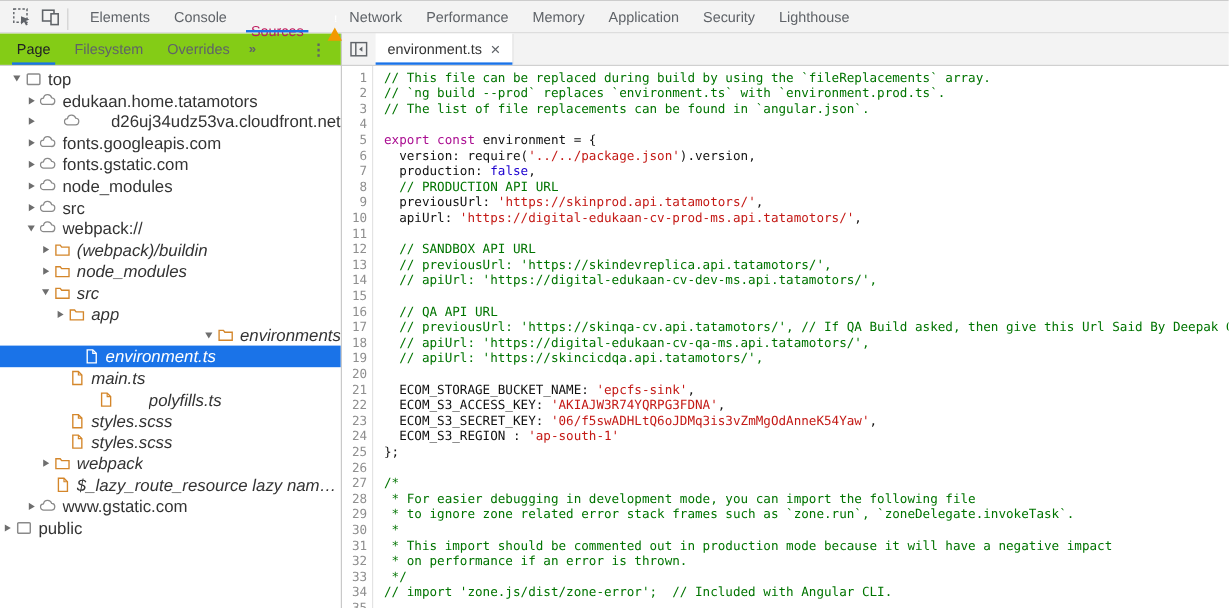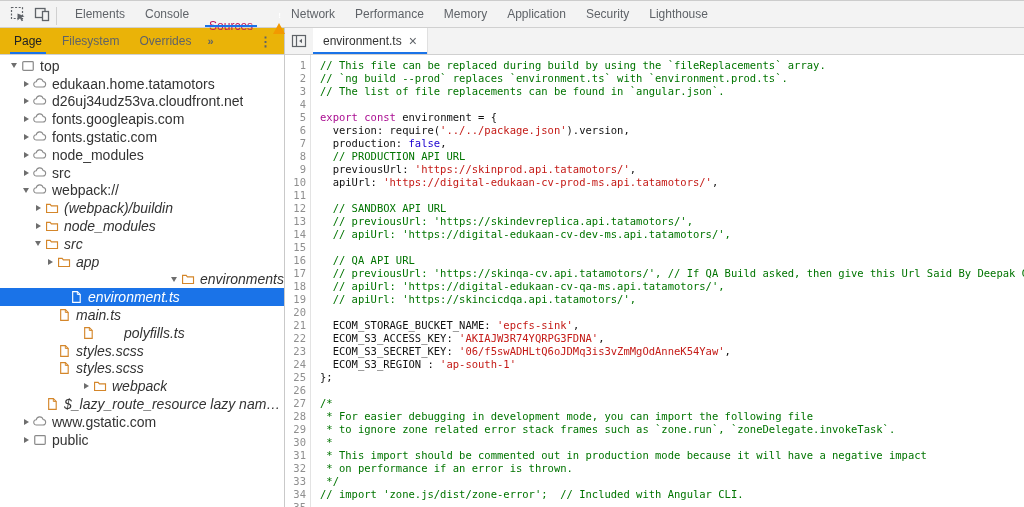--- a/index.html
+++ b/index.html
@@ -19,21 +19,21 @@
   .tool-tab.active::after { content:""; position:absolute; left:6px; right:6px; bottom:0; height:2px; background:#1a73e8; }
   .warn-wrap { position:relative; width:13px; height:11px; }
   .warn-tri { width:0; height:0; border-left:6.5px solid transparent; border-right:6.5px solid transparent;
               border-bottom:11px solid #f29900; }
   .warn-wrap i { position:absolute; left:0; right:0; top:2px; font-style:normal; font-weight:bold;
                  font-size:8px; line-height:9px; color:#fff; text-align:center; }
 
   
   .main { flex:1; display:flex; min-height:0; }
   .left { width:285px; flex:0 0 285px; border-right:1px solid #c9c9c9; display:flex; flex-direction:column; background:#fff; }
-  .navrow { height:27px; flex:0 0 27px; background:#eab308; border-bottom:1px solid #d0d0d0;
+  .navrow { height:27px; flex:0 0 27px; background:#84cc16; border-bottom:1px solid #d0d0d0;
             display:flex; align-items:stretch; padding-left:4px; }
   .nav-tab { position:relative; display:flex; align-items:center; padding:0 10px; font-size:12px; color:#5f6368; cursor:pointer; }
   .nav-tab.active { color:#202124; }
   .nav-tab.active::after { content:""; position:absolute; left:6px; right:6px; bottom:0; height:2px; background:#1a73e8; }
   .nav-more { display:flex; align-items:center; font-size:11px; letter-spacing:-1px; color:#5f6368;
               padding:0 6px; cursor:pointer; font-weight:bold; }
   .nav-menu { margin-left:auto; display:flex; align-items:center; padding:0 12px; color:#5f6368;
               font-size:13px; font-weight:bold; cursor:pointer; }
 
   
@@ -152,21 +152,21 @@
             <span class="exp">
               <span class="tri-closed"></span>
             </span>
             <span class="ticon">
               <svg width="14" height="14" viewBox="0 0 16 16">
                 <path d="M4 11.5a3 3 0 0 1-.3-6 4 4 0 0 1 7.8-.4 2.7 2.7 0 0 1-.5 6.4H4z" fill="none" stroke="#8a8a8a" stroke-width="1.2"></path>
               </svg>
             </span>
             <span class="tlabel">edukaan.home.tatamotors</span>
           </div>
-          <div class="tree-row" style="padding-left: 20px;">
+          <div class="tree-row" style="padding-left: 20px; justify-content: space-between;">
             <span class="exp">
               <span class="tri-closed"></span>
             </span>
             <span class="ticon">
               <svg width="14" height="14" viewBox="0 0 16 16">
                 <path d="M4 11.5a3 3 0 0 1-.3-6 4 4 0 0 1 7.8-.4 2.7 2.7 0 0 1-.5 6.4H4z" fill="none" stroke="#8a8a8a" stroke-width="1.2"></path>
               </svg>
             </span>
             <span class="tlabel">d26uj34udz53va.cloudfront.net</span>
           </div>
@@ -323,21 +323,21 @@
           <div class="tree-row" style="padding-left: 44px;">
             <span class="exp"></span>
             <span class="ticon">
               <svg width="14" height="14" viewBox="0 0 16 16">
                 <path d="M4.2 1.8h5.3l3.3 3.3v9.1H4.2z" fill="none" stroke="#d4862a" stroke-width="1.3"></path>
                 <path d="M9.5 1.8v3.3h3.3" fill="none" stroke="#d4862a" stroke-width="1.1"></path>
               </svg>
             </span>
             <span class="tlabel it">styles.scss</span>
           </div>
-          <div class="tree-row" style="padding-left: 32px; margin-left: 48px;">
+          <div class="tree-row" style="padding-left: 32px;">
             <span class="exp">
               <span class="tri-closed"></span>
             </span>
             <span class="ticon">
               <svg width="14" height="14" viewBox="0 0 16 16">
                 <path d="M1.8 3.8h4.1l1.4 1.8h7v7.6H1.8z" fill="none" stroke="#d4862a" stroke-width="1.3"></path>
               </svg>
             </span>
             <span class="tlabel it">webpack</span>
           </div>
@@ -355,21 +355,21 @@
             <span class="exp">
               <span class="tri-closed"></span>
             </span>
             <span class="ticon">
               <svg width="14" height="14" viewBox="0 0 16 16">
                 <path d="M4 11.5a3 3 0 0 1-.3-6 4 4 0 0 1 7.8-.4 2.7 2.7 0 0 1-.5 6.4H4z" fill="none" stroke="#8a8a8a" stroke-width="1.2"></path>
               </svg>
             </span>
             <span class="tlabel">www.gstatic.com</span>
           </div>
-          <div class="tree-row" style="padding-left: 20px; text-align: right;">
+          <div class="tree-row" style=" text-align: right;">
             <span class="exp">
               <span class="tri-closed"></span>
             </span>
             <span class="ticon">
               <svg width="14" height="14" viewBox="0 0 16 16">
                 <rect x="2" y="3" width="12" height="10" rx="1" fill="none" stroke="#8a8a8a" stroke-width="1.4"></rect>
               </svg>
             </span>
             <span class="tlabel">public</span>
           </div>

